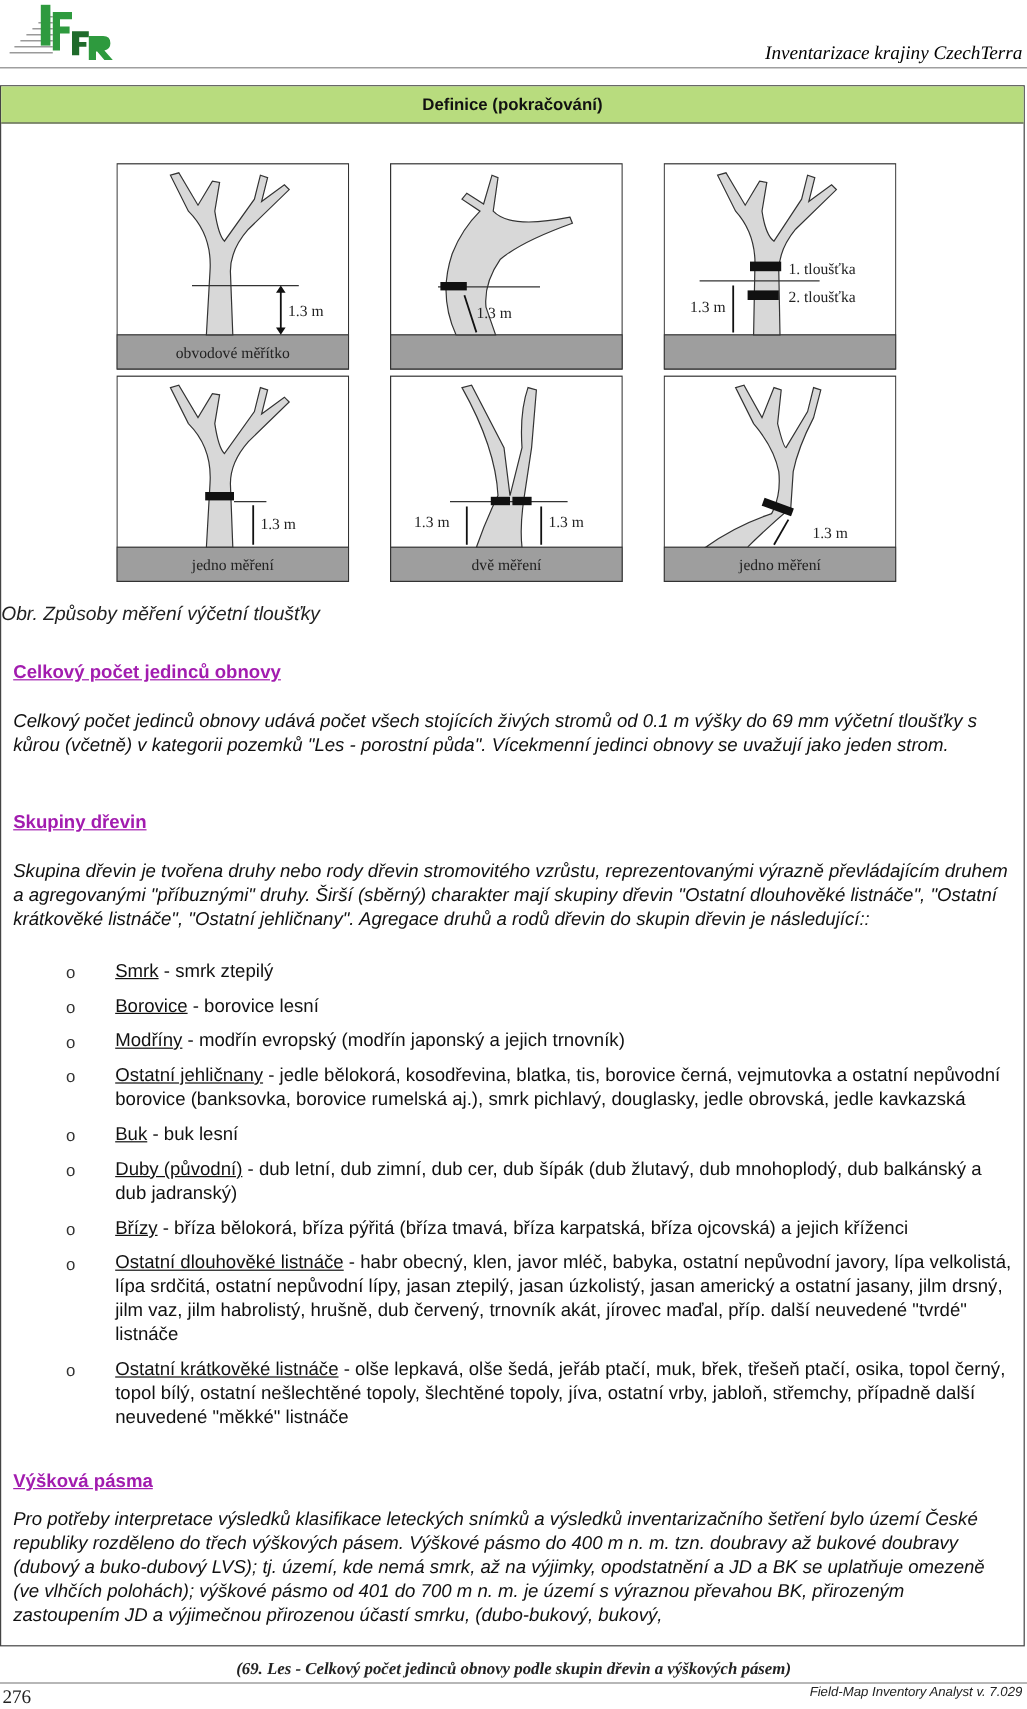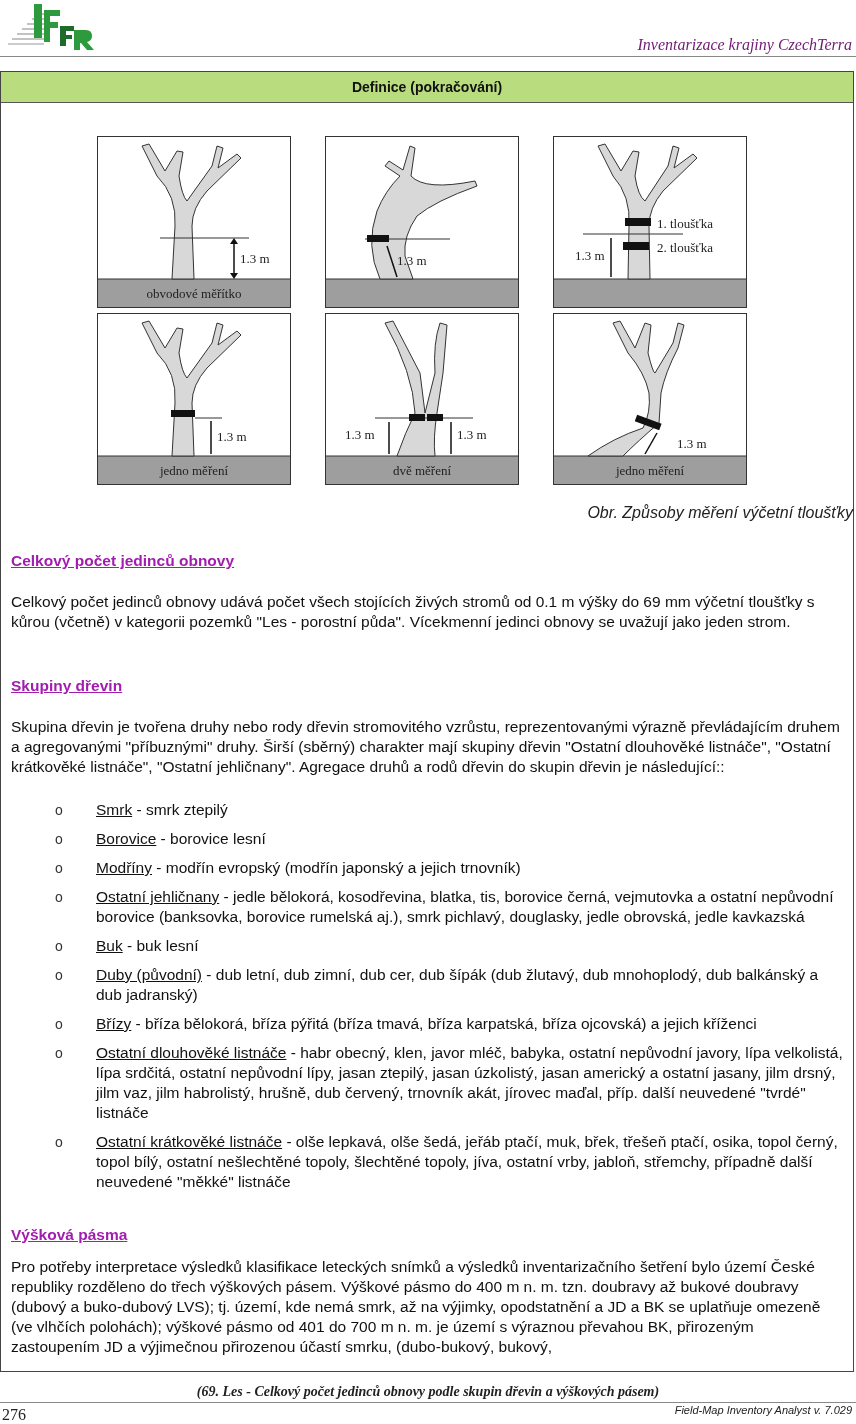--- a/index.html
+++ b/index.html
@@ -1,27 +1,27 @@
 <!DOCTYPE html>
 <html><head>
 <meta charset="utf-8">
 <style>
   html, body { margin:0; padding:0; background:#ffffff; }
   body { width:856px; height:1424px; position:relative; overflow:hidden; font-family:"Liberation Sans", sans-serif; color:#111; }
   .logo { position:absolute; left:4px; top:2px; width:92px; height:50px; }
-  .header-title { position:absolute; right:4px; top:36px; font-family:"Liberation Serif", serif; font-style:italic; font-size:16px; color:#701a75; }
+  .header-title { position:absolute; right:4px; top:36px; font-family:"Liberation Serif", serif; font-style:italic; font-size:16px; color:#000000; }
   .header-rule { position:absolute; left:0; right:0; top:56px; height:0; border-top:1.5px solid #888; }
   .frame { position:absolute; left:0; top:71px; width:854px; height:1301px; border:1.5px solid #444; box-sizing:border-box; }
   .section-bar { position:absolute; left:0; top:0; right:0; height:30px; background:#b8dc7e; border-bottom:1.5px solid #555; text-align:center; line-height:30px; font-weight:bold; font-size:14px; color:#111; }
   .figure-grid { position:absolute; left:96px; top:60px; width:650px; height:350px; }
   .panel { position:absolute; width:194px; height:180px; }
   .panel svg { width:100%; height:100%; display:block; }
-  .fig-caption { position:absolute; left:0; right:0; top:432px; text-align:right; font-style:italic; font-size:16px; color:#222; }
+  .fig-caption { position:absolute; left:0; right:0; top:432px; text-align:left; font-style:italic; font-size:16px; color:#222; }
   .heading { position:absolute; left:10px; font-weight:bold; font-size:15.5px; text-decoration:underline; color:#a21caf; }
-  .para { position:absolute; left:10px; width:835px; font-size:15.5px; line-height:20px; color:#111; }
+  .para { position:absolute; left:10px; width:835px; font-size:15.5px; line-height:20px; color:#111;font-style:italic; }
   .list { position:absolute; left:10px; width:835px; margin:0; padding:0; list-style:none; }
   .list li { position:relative; padding-left:85px; font-size:15.5px; line-height:20px; color:#111; }
   .list li .bullet { position:absolute; left:44px; top:0; font-size:14px; color:#333; }
   .list li .term { text-decoration:underline; }
   .footer-caption { position:absolute; left:0; right:0; top:1384px; text-align:center; font-family:"Liberation Serif", serif; font-style:italic; font-size:14px; color:#222;font-weight:bold; }
   .footer-rule { position:absolute; left:0; right:0; top:1402px; border-top:1.5px solid #888; }
   .page-number { position:absolute; left:2px; top:1406px; font-family:"Liberation Serif", serif; font-size:16px; color:#222; }
   .product-version { position:absolute; right:4px; top:1404px; font-style:italic; font-size:11px; color:#222; }
   .svg-label { font-family:"Liberation Serif", serif; font-size:13px; fill:#222; }
 </style>

